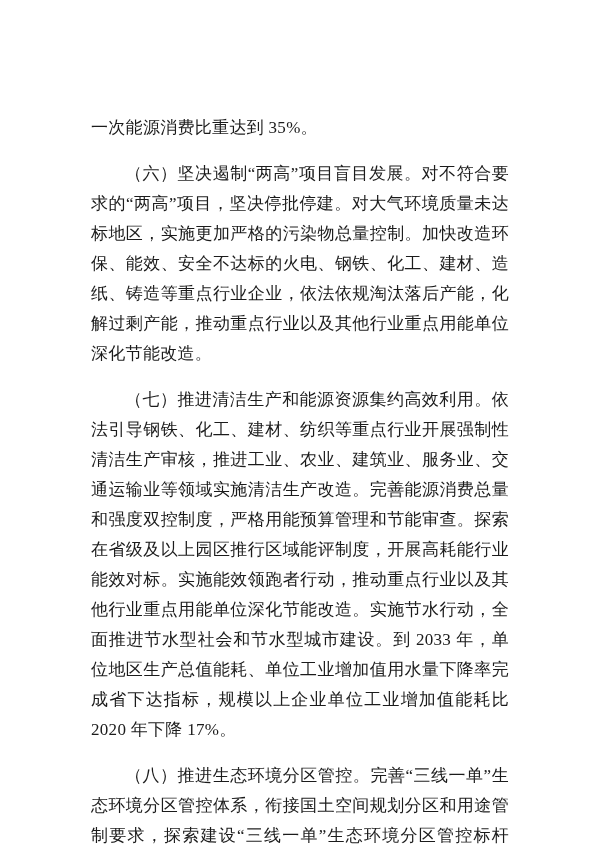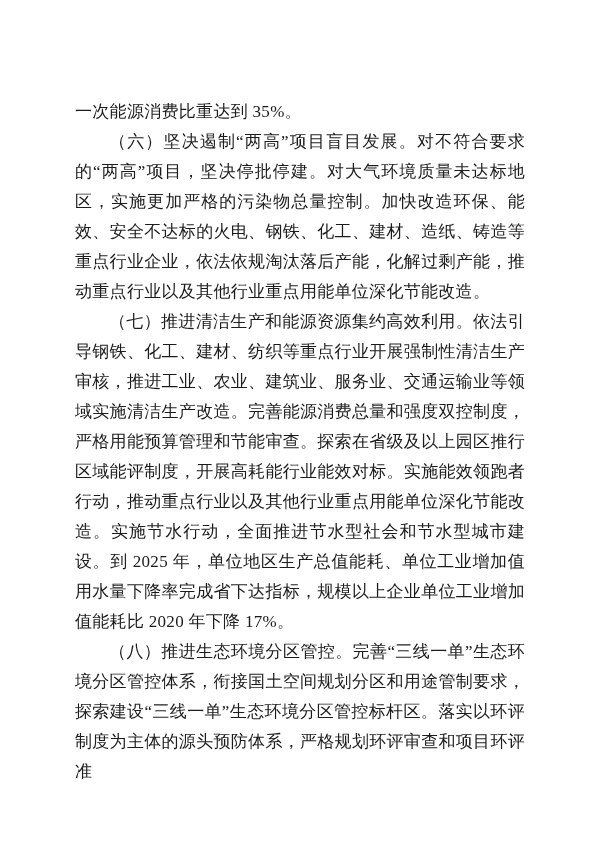--- a/index.html
+++ b/index.html
@@ -21,31 +21,31 @@
     top: 97px;
     width: 450px;
     font-size: 17px;
     line-height: 30px;
     letter-spacing: 0.3px;
     color: #1b1b1b;
     text-align: justify;
     text-justify: inter-character;
   }
   .content p {
-    margin: 0;
+    margin: 16px;
     padding: 0;
     text-indent: 2em;
   }
   .content p.no-indent {
     text-indent: 0;
   }
 </style>
 </head>
 <body>
 
 <div class="page">
   <div class="content">
     <p class="no-indent">一次能源消费比重达到 35%。</p>
     <p>（六）坚决遏制“两高”项目盲目发展。对不符合要求的“两高”项目，坚决停批停建。对大气环境质量未达标地区，实施更加严格的污染物总量控制。加快改造环保、能效、安全不达标的火电、钢铁、化工、建材、造纸、铸造等重点行业企业，依法依规淘汰落后产能，化解过剩产能，推动重点行业以及其他行业重点用能单位深化节能改造。</p>
-    <p>（七）推进清洁生产和能源资源集约高效利用。依法引导钢铁、化工、建材、纺织等重点行业开展强制性清洁生产审核，推进工业、农业、建筑业、服务业、交通运输业等领域实施清洁生产改造。完善能源消费总量和强度双控制度，严格用能预算管理和节能审查。探索在省级及以上园区推行区域能评制度，开展高耗能行业能效对标。实施能效领跑者行动，推动重点行业以及其他行业重点用能单位深化节能改造。实施节水行动，全面推进节水型社会和节水型城市建设。到 2025 年，单位地区生产总值能耗、单位工业增加值用水量下降率完成省下达指标，规模以上企业单位工业增加值能耗比 2020 年下降 17%。</p>
+    <p>（七）推进清洁生产和能源资源集约高效利用。依法引导钢铁、化工、建材、纺织等重点行业开展强制性清洁生产审核，推进工业、农业、建筑业、服务业、交通运输业等领域实施清洁生产改造。完善能源消费总量和强度双控制度，严格用能预算管理和节能审查。探索在省级及以上园区推行区域能评制度，开展高耗能行业能效对标。实施能效领跑者行动，推动重点行业以及其他行业重点用能单位深化节能改造。实施节水行动，全面推进节水型社会和节水型城市建设。到 2033 年，单位地区生产总值能耗、单位工业增加值用水量下降率完成省下达指标，规模以上企业单位工业增加值能耗比 2020 年下降 17%。</p>
     <p>（八）推进生态环境分区管控。完善“三线一单”生态环境分区管控体系，衔接国土空间规划分区和用途管制要求，探索建设“三线一单”生态环境分区管控标杆区。落实以环评制度为主体的源头预防体系，严格规划环评审查和项目环评准</p>
   </div>
 </div>
 
 </body></html>

